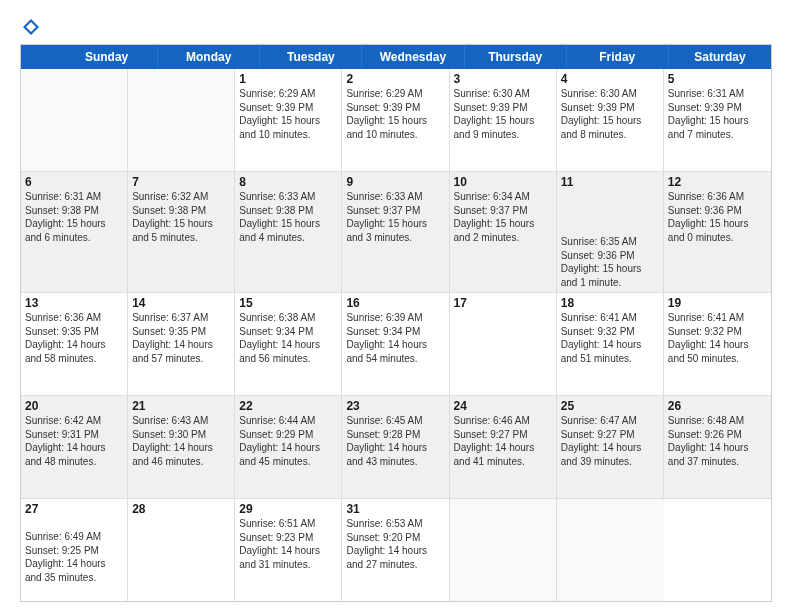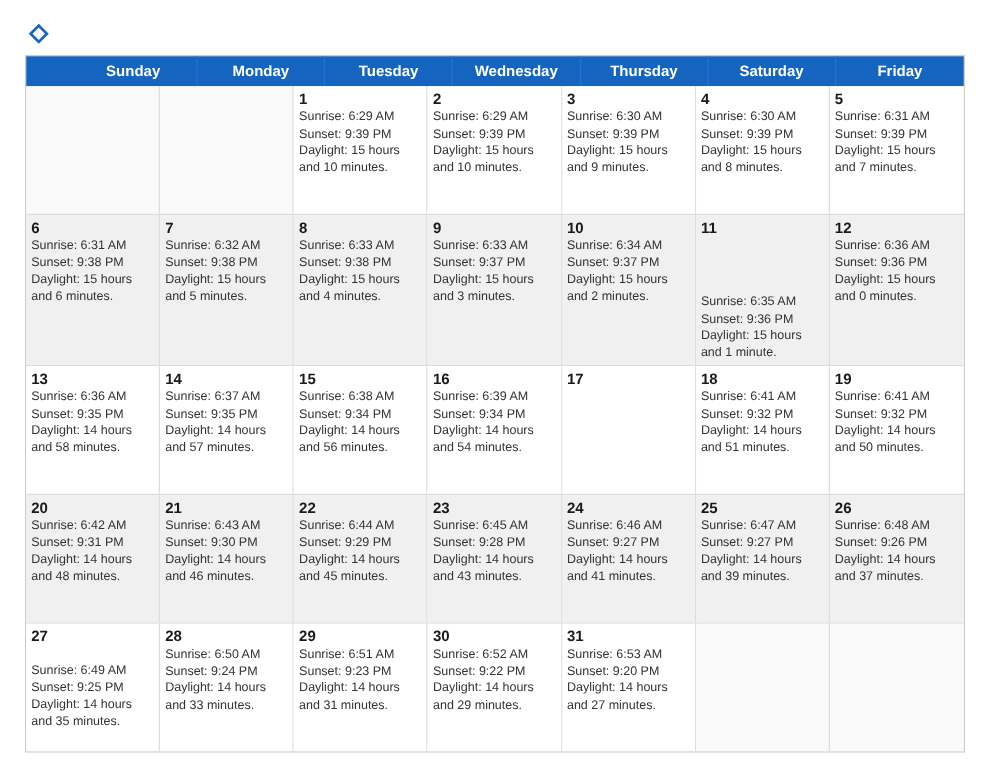--- a/index.html
+++ b/index.html
@@ -133,22 +133,22 @@
     </div>
   </div>
 
   <div class="calendar">
     <div class="cal-header">
     <div class="cal-header-cell">Sunday</div>
         <div class="cal-header-cell">Monday</div>
         <div class="cal-header-cell">Tuesday</div>
         <div class="cal-header-cell">Wednesday</div>
         <div class="cal-header-cell">Thursday</div>
+        <div class="cal-header-cell">Friday</div>
         <div class="cal-header-cell">Saturday</div>
-        <div class="cal-header-cell">Friday</div>
       </div>
     <div class="cal-body">
     <div class="cal-row">
           <div class="cal-cell empty"></div>
           <div class="cal-cell empty"></div>
           <div class="cal-cell">
             <span class="day-num">1</span>
             <div class="cell-info" style="white-space: pre-line;">Sunrise: 6:29 AM
 Sunset: 9:39 PM
 Daylight: 15 hours and 10 minutes.</div>
@@ -309,35 +309,26 @@
         </div>
         <div class="cal-row">
           <div class="cal-cell">
             <span class="day-num">27</span>
             <div class="cell-info" style="white-space: pre-line; margin-top: 14px;">Sunrise: 6:49 AM
 Sunset: 9:25 PM
 Daylight: 14 hours and 35 minutes.</div>
           </div>
           <div class="cal-cell">
             <span class="day-num">28</span>
-            <div class="cell-info" style="white-space: pre-line;">Sunrise: 6:50 AM
-Sunset: 9:24 PM
-Daylight: 14 hours and 33 minutes.</div>
           </div>
           <div class="cal-cell">
             <span class="day-num">29</span>
             <div class="cell-info" style="white-space: pre-line;">Sunrise: 6:51 AM
 Sunset: 9:23 PM
 Daylight: 14 hours and 31 minutes.</div>
-          </div>
-          <div class="cal-cell">
-            <span class="day-num">30</span>
-            <div class="cell-info" style="white-space: pre-line;">Sunrise: 6:52 AM
-Sunset: 9:22 PM
-Daylight: 14 hours and 29 minutes.</div>
           </div>
           <div class="cal-cell">
             <span class="day-num">31</span>
             <div class="cell-info" style="white-space: pre-line;">Sunrise: 6:53 AM
 Sunset: 9:20 PM
 Daylight: 14 hours and 27 minutes.</div>
           </div>
           <div class="cal-cell empty"></div>
           <div class="cal-cell empty"></div>
         </div>

